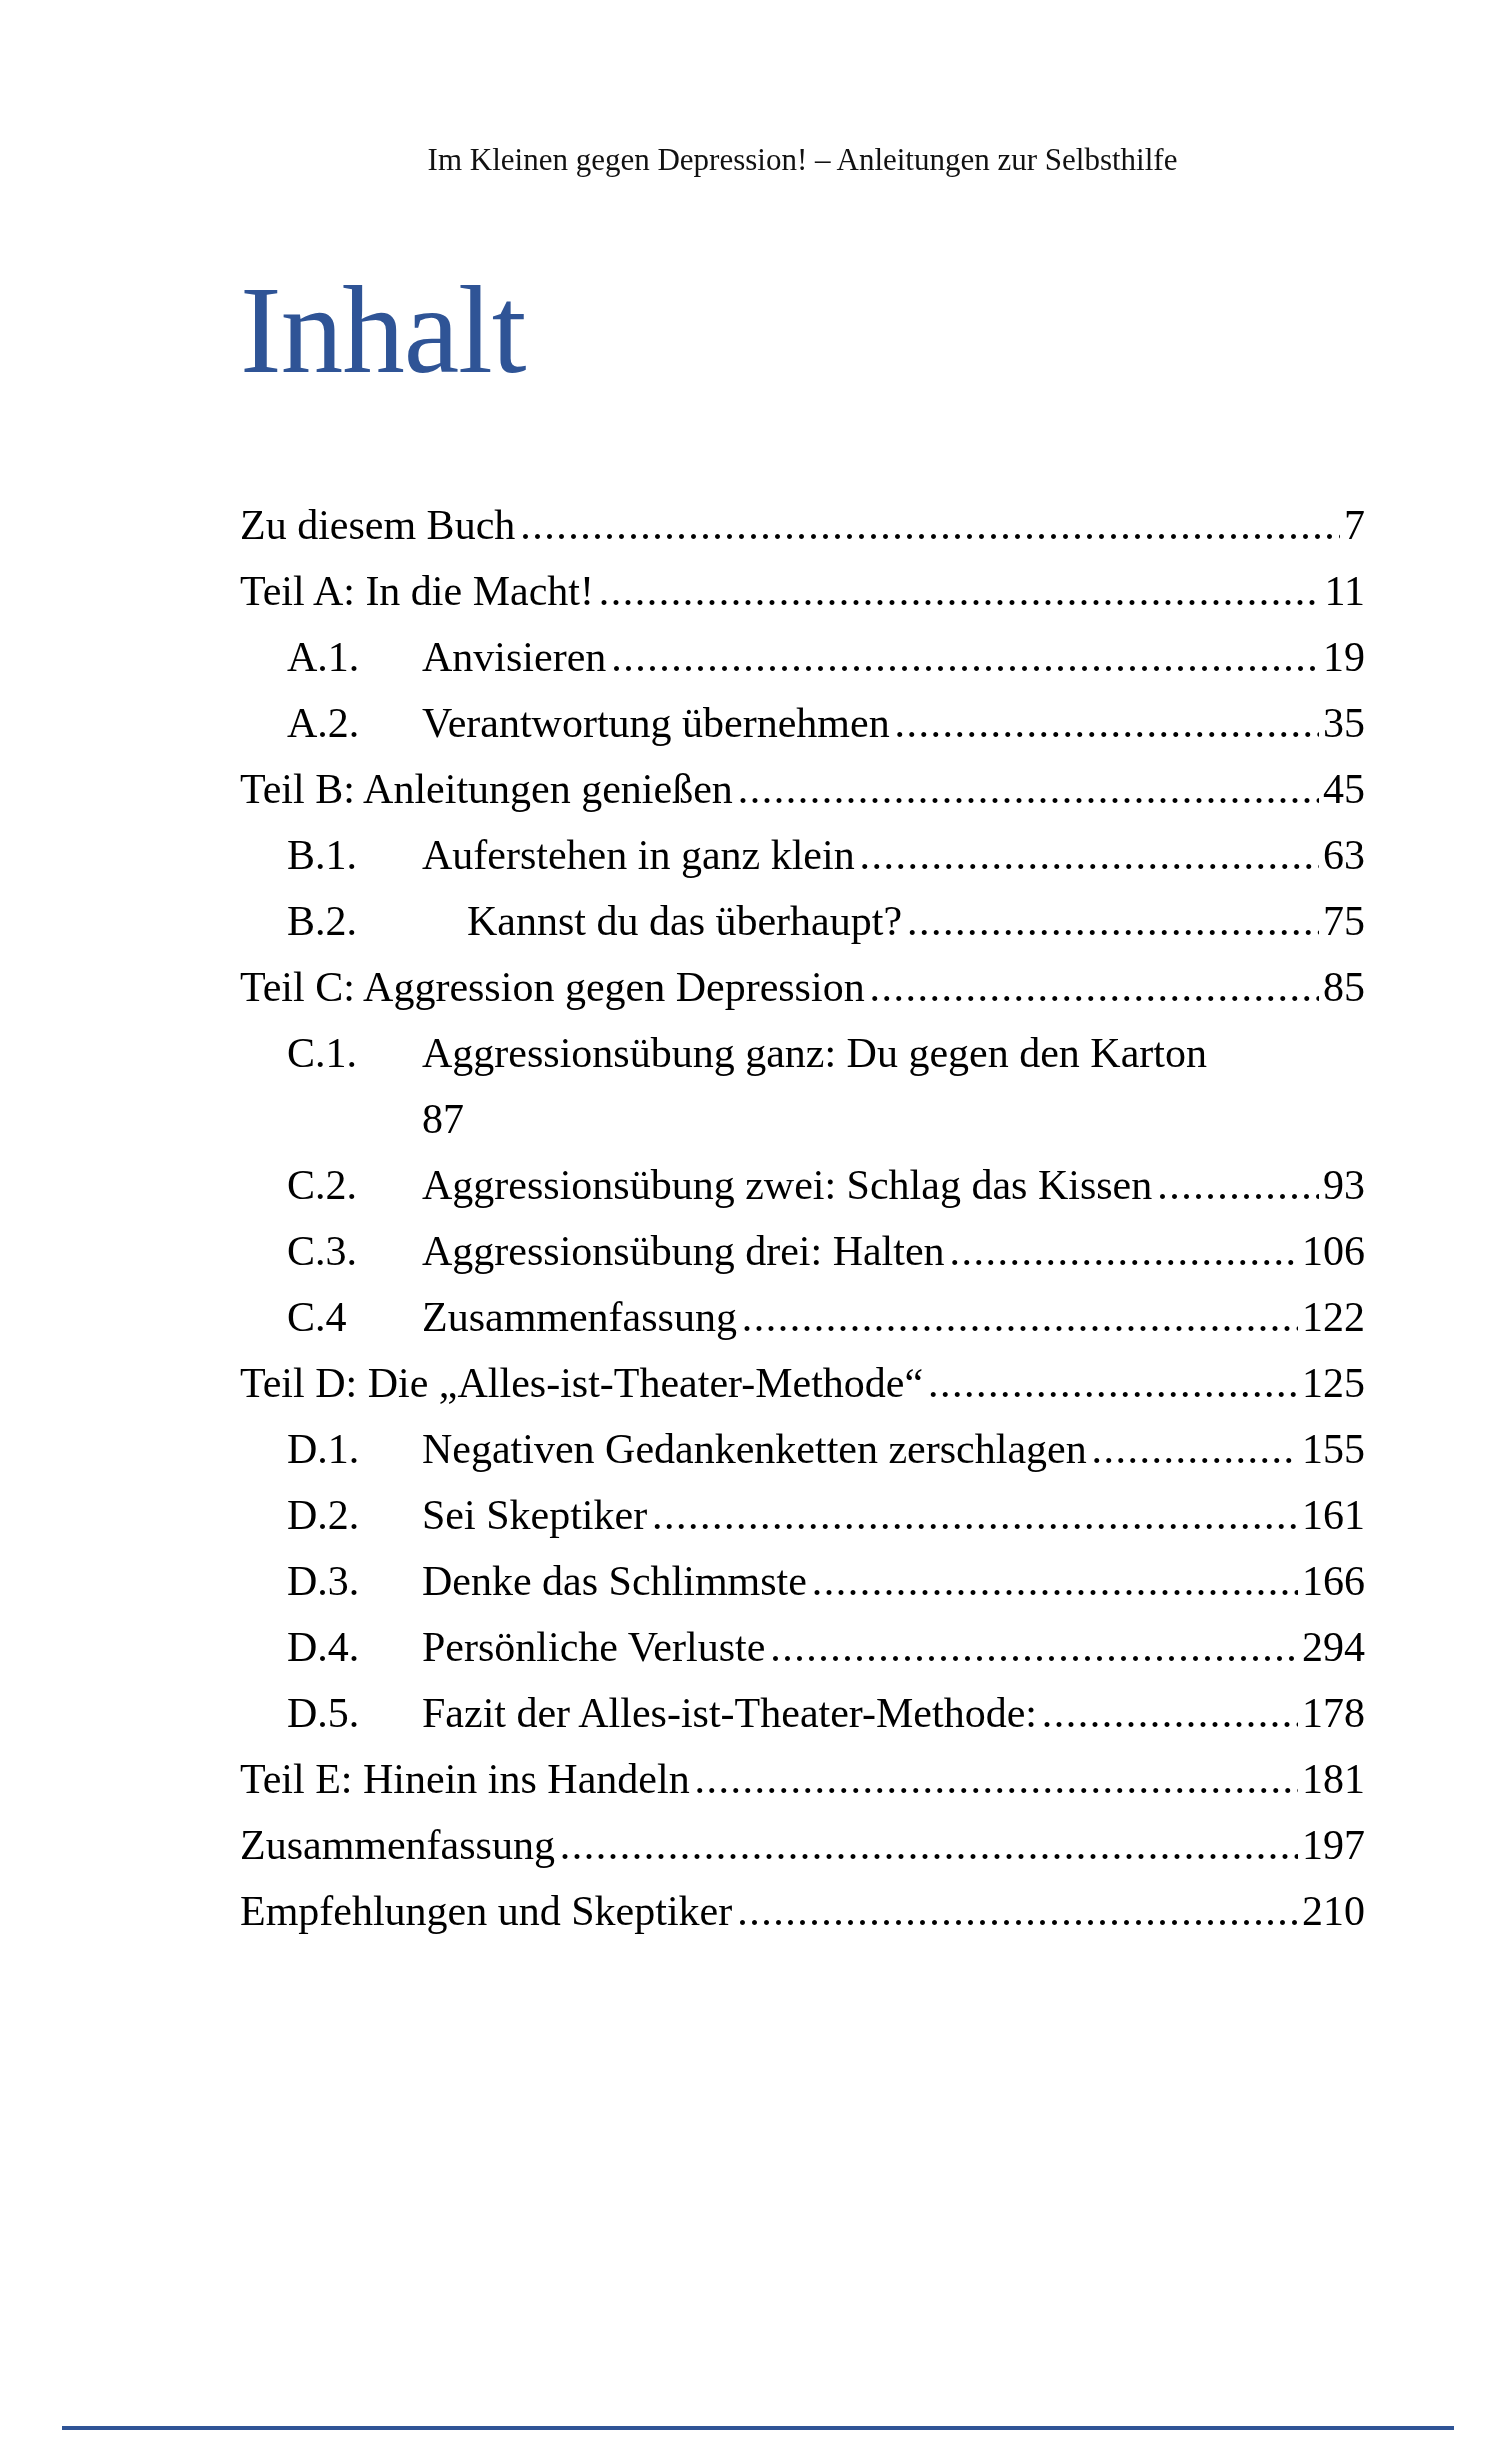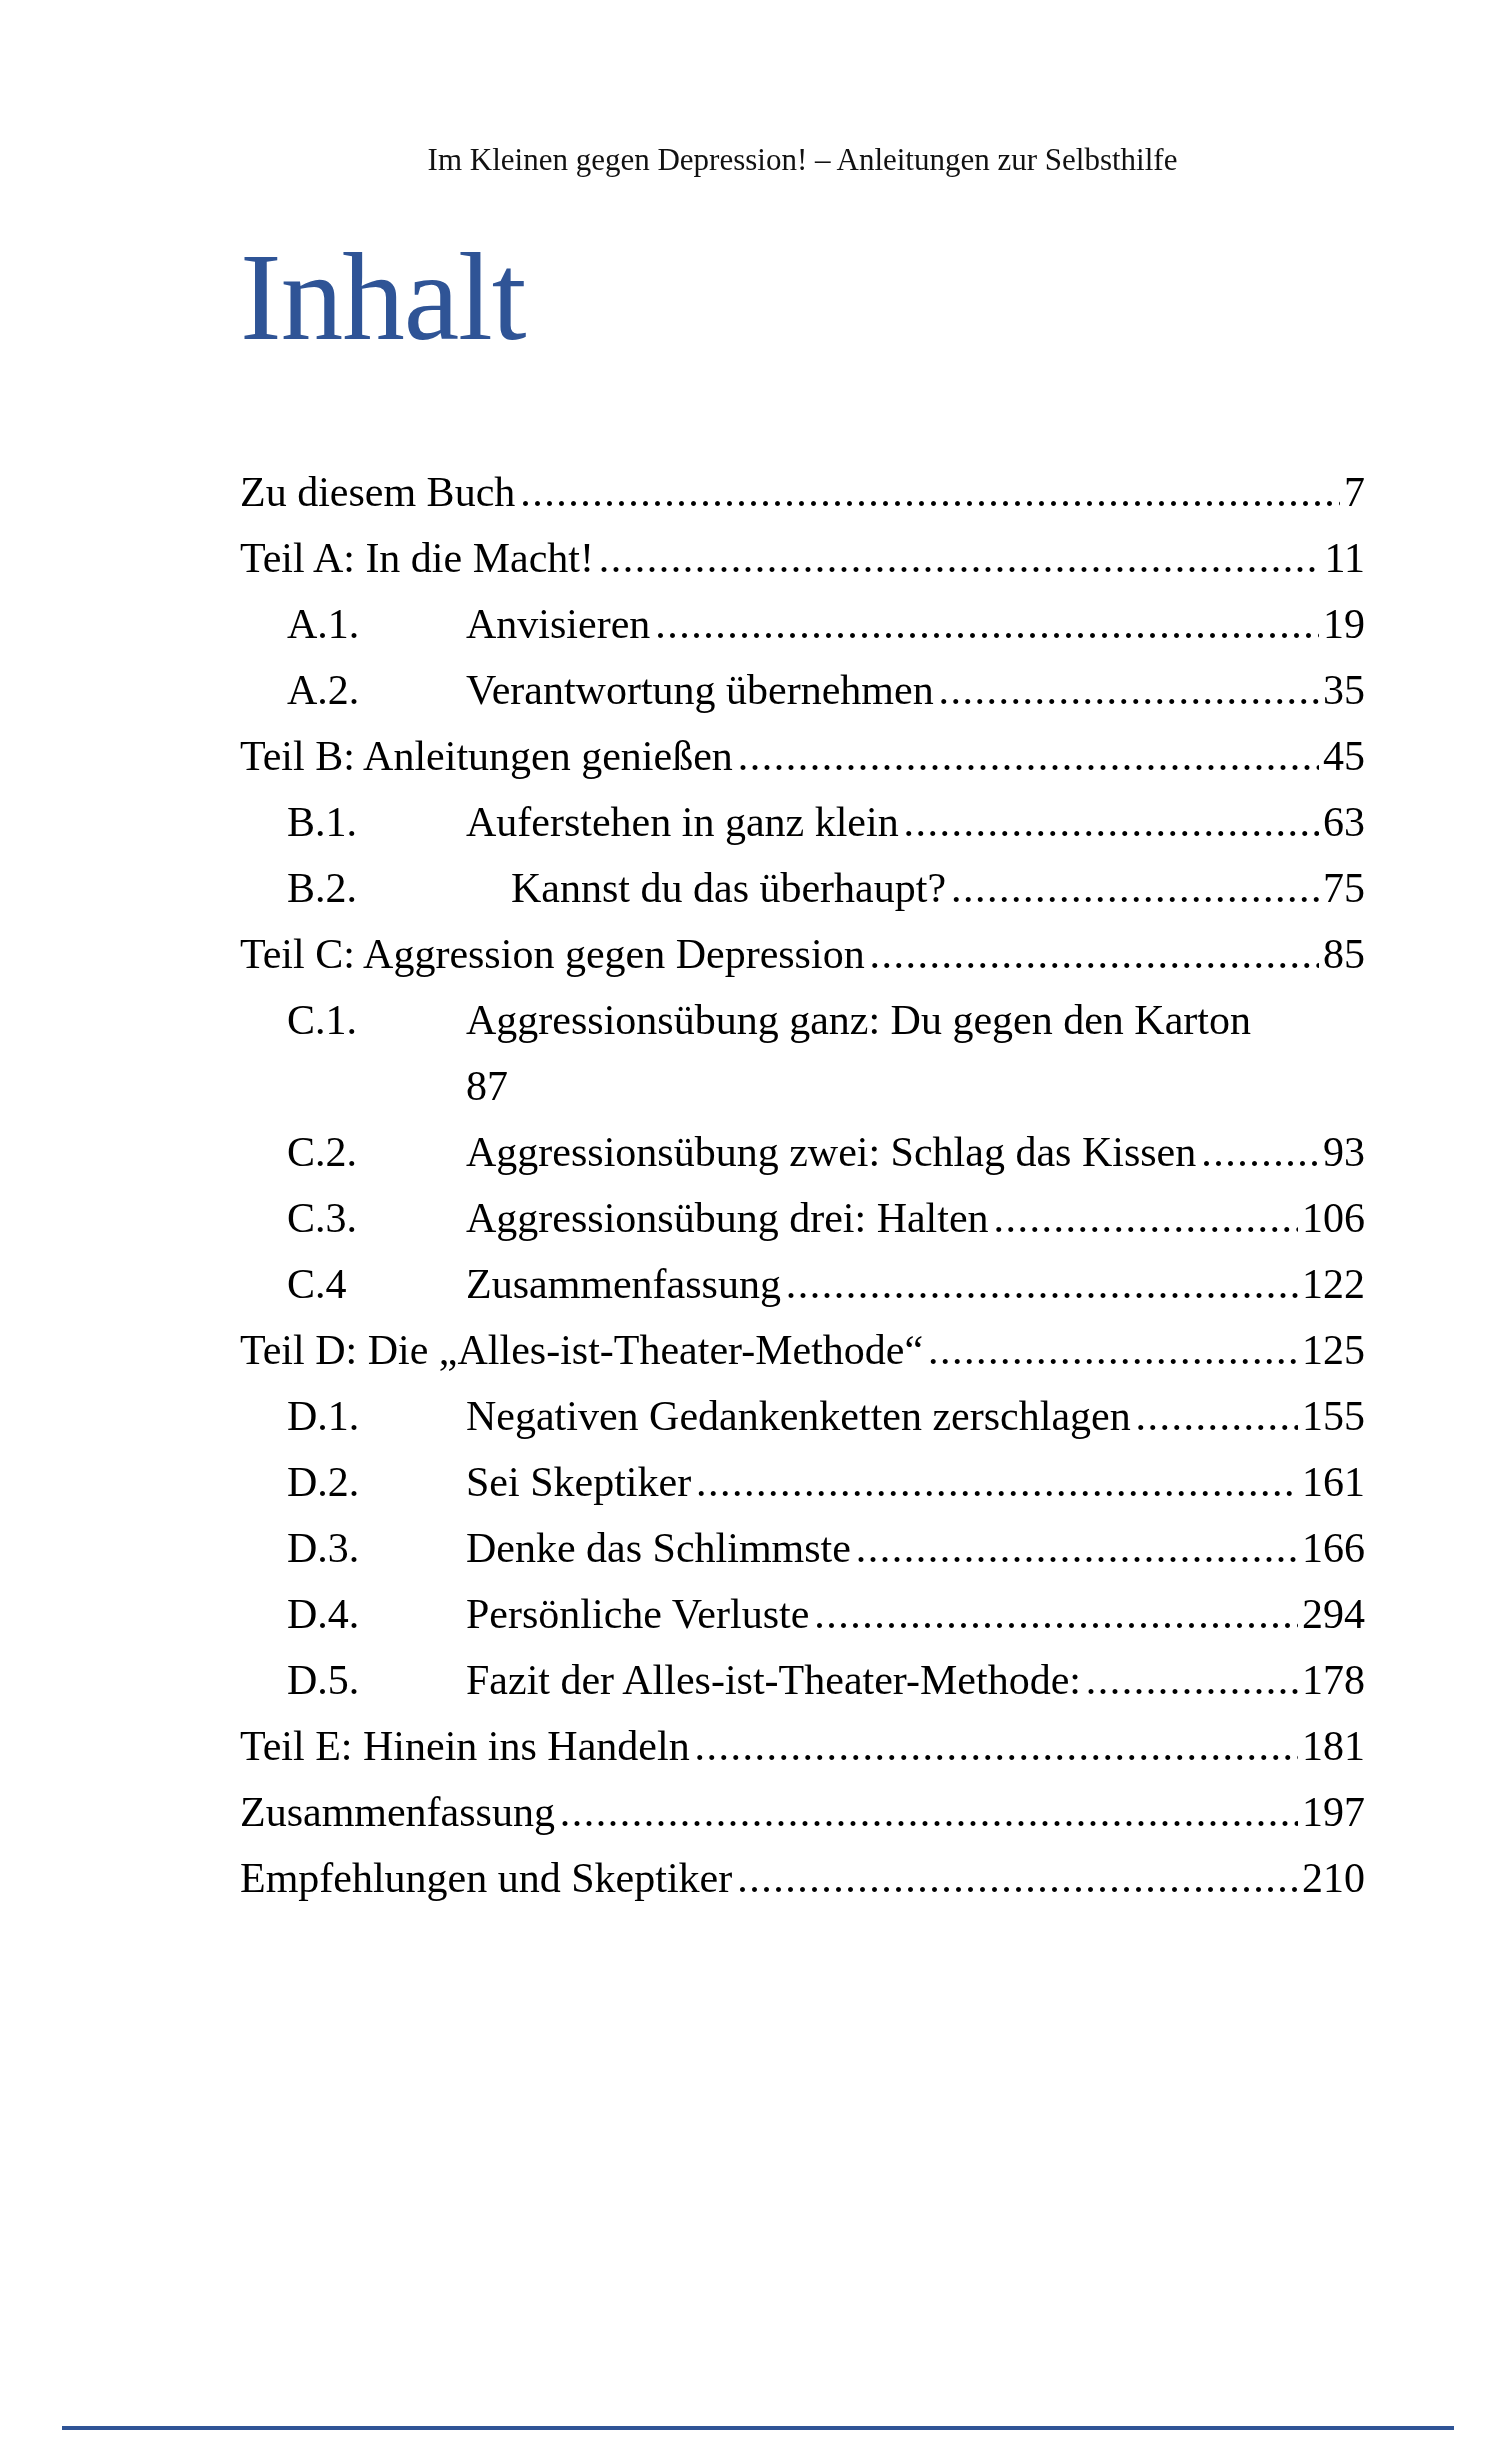--- a/index.html
+++ b/index.html
@@ -22,42 +22,41 @@
     width: 1125px;
   }
   .running-header {
     margin-top: 140px;
     text-align: center;
     font-size: 31px;
     line-height: 39px;
     color: #111111;
   }
   .doc-title {
-    margin-top: 49px;
+    margin-top: 82px;
     font-size: 125px;
     line-height: 138px;
     font-weight: 300;
     color: #2F5496;
     letter-spacing: -1px;
   }
   .toc {
     margin-top: 93px;
     font-size: 42px;
   }
   .row {
     display: flex;
     align-items: baseline;
     line-height: 66px;
   }
   .row .num {
     flex: 0 0 135px;
   }
   .row.lvl1 {
     padding-left: 47px;
-    gap: 44px;
   }
   .row .content {
     flex: 1 1 auto;
     display: flex;
     align-items: baseline;
     min-width: 0;
   }
   .row .t {
     flex: 0 1 auto;
     white-space: nowrap;

